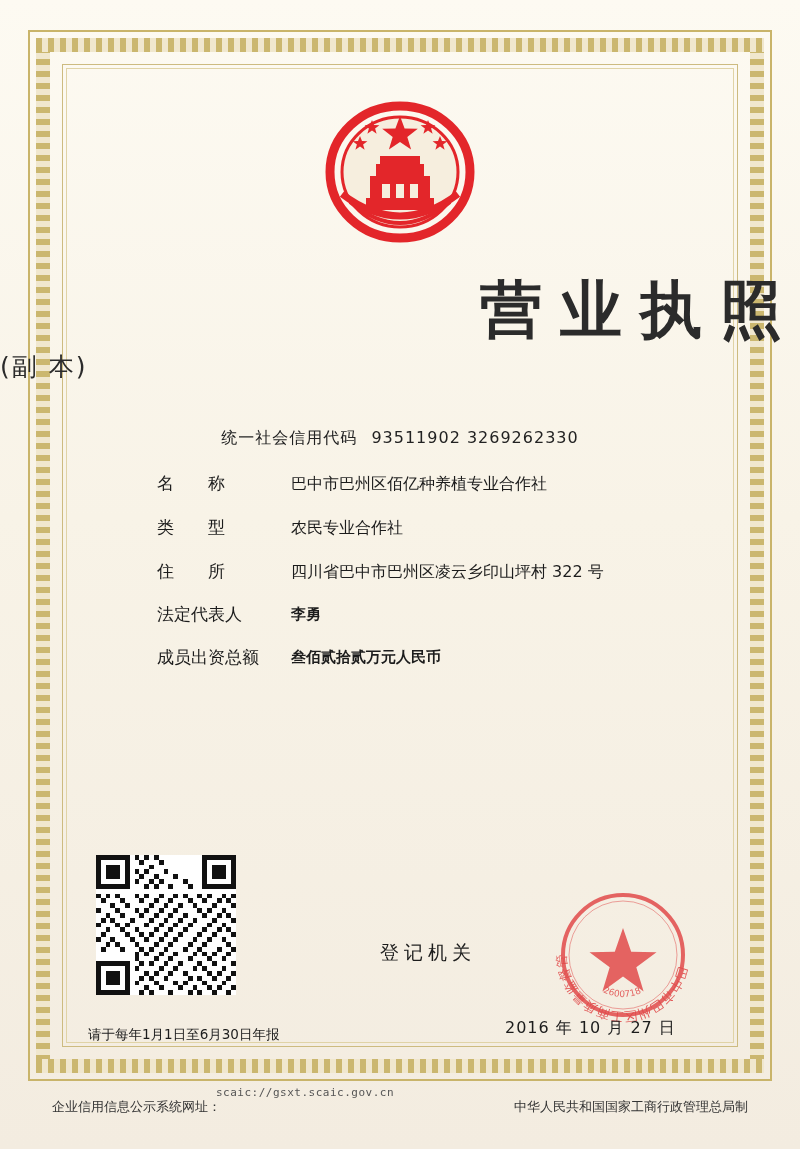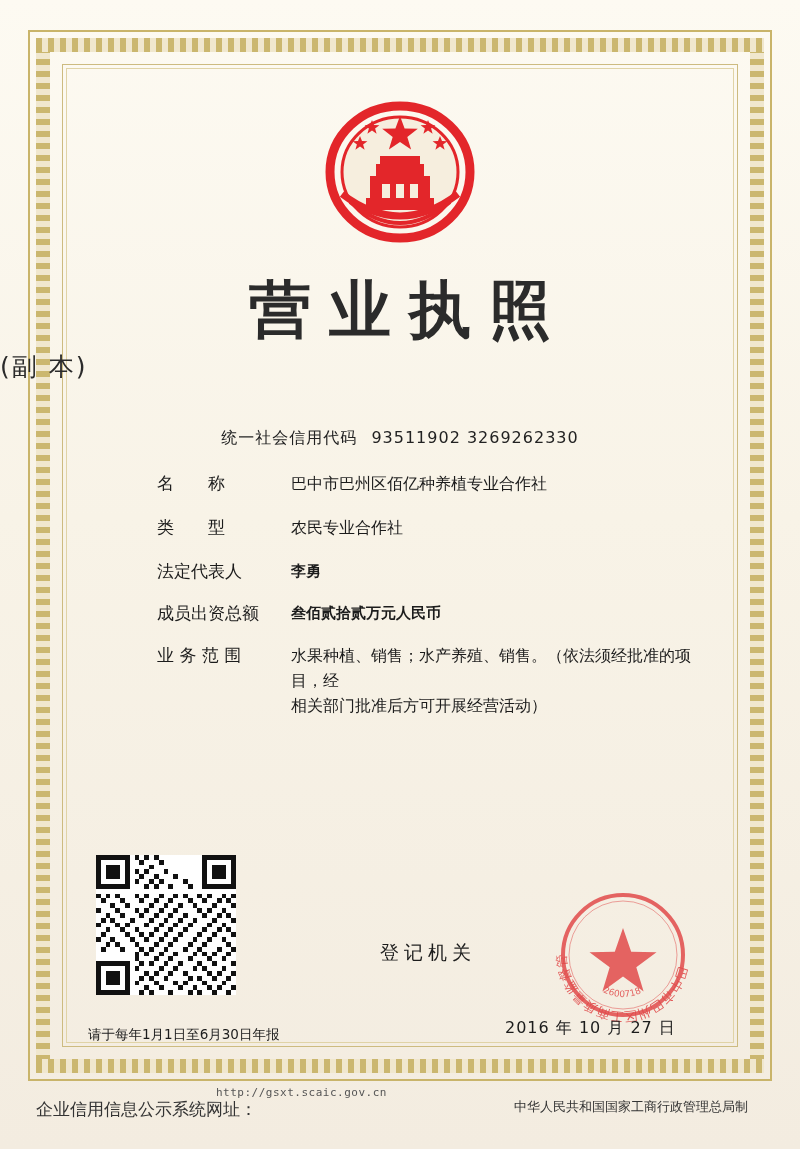--- a/index.html
+++ b/index.html
@@ -43,21 +43,21 @@
   }
 
   
   .emblem{
     position:absolute;left:50%;top:98px;transform:translateX(-50%);
     width:160px;height:148px;
   }
   .emblem svg{display:block;}
 
   .title{
-    position:absolute;left:0;right:0;top:268px;text-align:center;
+    position:absolute;left:0;right:0;top:268px;text-align:right;
     font-family:"DejaVu Sans","Liberation Sans",sans-serif;
     font-size:62px;font-weight:bold;color:#2b2b2b;
     letter-spacing:18px;text-indent:18px;
   }
   .subtitle{
     position:absolute;left:0;right:0;top:350px;text-align:left;
     font-size:25px;color:#2b2b2b;letter-spacing:2px;
   }
   .credit-code{
     position:absolute;left:0;right:0;top:428px;text-align:center;
@@ -115,22 +115,22 @@
     position:absolute;left:505px;top:1018px;
     font-size:16px;color:#1c1c1c;letter-spacing:1px;
   }
 
   .url-note{
     position:absolute;left:216px;top:1086px;
     font-family:"DejaVu Sans Mono","Liberation Mono",monospace;
     font-size:11px;color:#555;letter-spacing:.5px;
   }
   .footer-left{
-    position:absolute;left:36px;top:1098px;
-    font-size:17px;color:#333;
+    position:absolute;left:52px;top:1098px;
+    font-size:13px;color:#333;
   }
   .footer-right{
     position:absolute;right:52px;top:1098px;
     font-size:13px;color:#333;
   }
 </style>
 </head>
 <body>
 
 <div class="page">
@@ -179,39 +179,36 @@
     <div class="row">
       <div class="label">名　　称</div>
       <div class="value">巴中市巴州区佰亿种养植专业合作社</div>
     </div>
 
     <div class="row">
       <div class="label">类　　型</div>
       <div class="value">农民专业合作社</div>
     </div>
 
+    <div class="row">
+      <div class="label">住　　所</div>
+      <div class="value">四川省巴中市巴州区凌云乡印山坪村 322 号</div>
+    </div>
 
     <div class="row">
       <div class="label tight">法定代表人</div>
       <div class="value small">李勇</div>
     </div>
 
     <div class="row">
       <div class="label tight">成员出资总额</div>
       <div class="value small">叁佰贰拾贰万元人民币</div>
     </div>
 
 
-    <div class="row">
-      <div class="label">业 务 范 围</div>
-      <div class="value">
-        <span class="ind">水果种植、销售；水产养殖、销售。（依法须经批准的项目，经</span>
-        <span class="ind">相关部门批准后方可开展经营活动）</span>
-      </div>
-    </div>
 
   </div>
 
 
   <div class="qr">
     <svg viewBox="0 0 29 29" width="140" height="140" shape-rendering="crispEdges" aria-hidden="true">
       <rect width="29" height="29" fill="#ffffff"></rect>
       <g fill="#111111">
         <rect x="0" y="0" width="7" height="1"></rect>
           <rect x="0" y="6" width="7" height="1"></rect>
@@ -439,17 +436,17 @@
         <textPath href="#sealArc" startOffset="6%">巴中市巴州区工商质量监督管理局</textPath>
       </text>
       <text font-size="9" fill="#e04a4a" opacity="0.85" font-family="'DejaVu Sans',sans-serif">
         <textPath href="#sealArcBottom" startOffset="34%">2600718</textPath>
       </text>
     </svg>
   </div>
 
   <div class="issue-date">2016 年  10 月  27 日</div>
 
-  <div class="url-note">http://gsxt.scaic.gov.cn</div>
+  <div class="url-note">scaic://gsxt.scaic.gov.cn</div>
   <div class="footer-left">企业信用信息公示系统网址：</div>
   <div class="footer-right">中华人民共和国国家工商行政管理总局制</div>
 
 </div>
 
 </body></html>

